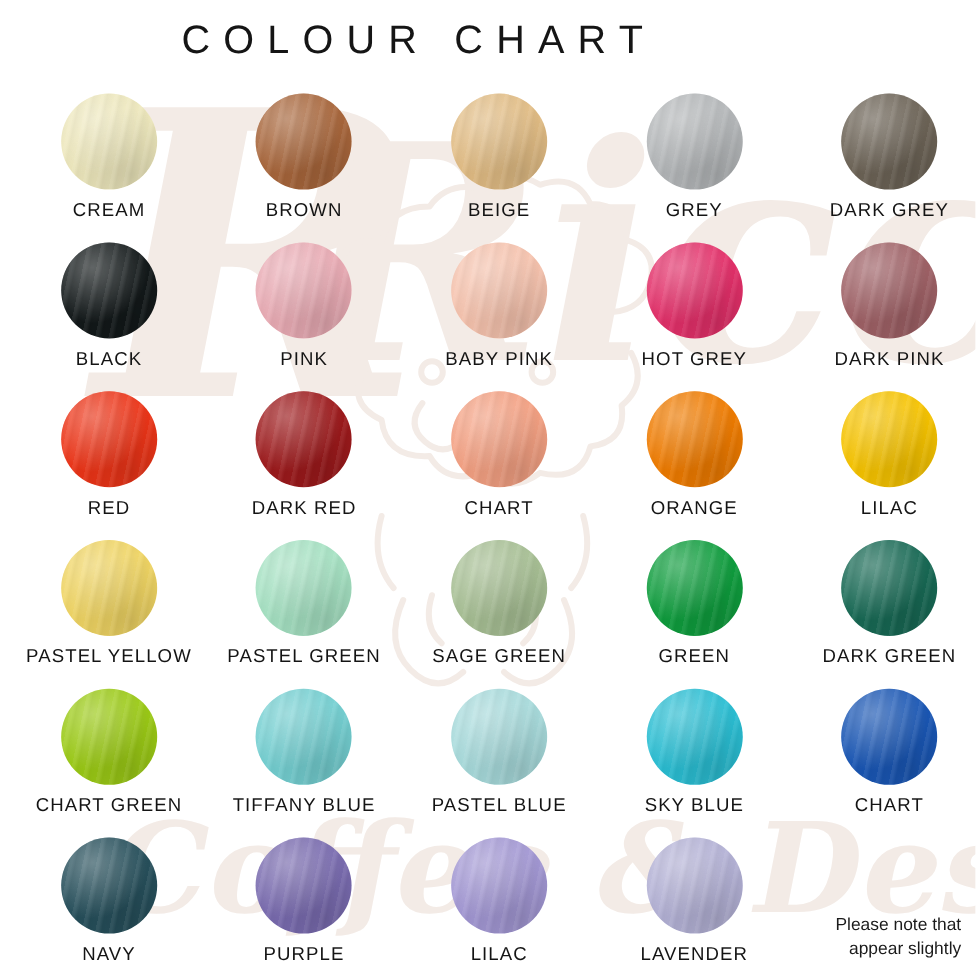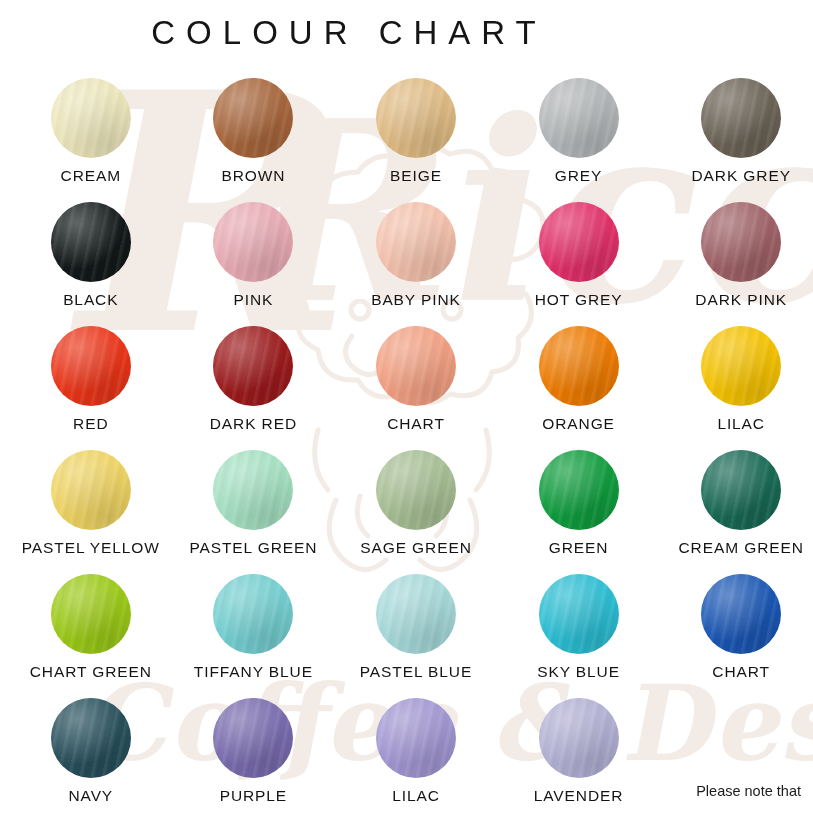--- a/index.html
+++ b/index.html
@@ -260,21 +260,21 @@
       <div class="swatch-cell">
         <div class="swatch-dot" style="background-color: rgb(168, 192, 149);"></div>
         <div class="swatch-label">SAGE GREEN</div>
       </div>
       <div class="swatch-cell">
         <div class="swatch-dot" style="background-color: rgb(15, 158, 62);"></div>
         <div class="swatch-label">GREEN</div>
       </div>
       <div class="swatch-cell">
         <div class="swatch-dot" style="background-color: rgb(24, 106, 85);"></div>
-        <div class="swatch-label">CREAM GREEN</div>
+        <div class="swatch-label">DARK GREEN</div>
       </div>
     </div>
 
     <div class="swatch-row">
       <div class="swatch-cell">
         <div class="swatch-dot" style="background-color: rgb(156, 203, 22);"></div>
         <div class="swatch-label">CHART GREEN</div>
       </div>
       <div class="swatch-cell">
         <div class="swatch-dot" style="background-color: rgb(117, 208, 210);"></div>
@@ -311,15 +311,16 @@
         <div class="swatch-dot" style="background-color: rgb(180, 178, 214);"></div>
         <div class="swatch-label">LAVENDER</div>
       </div>
       <div class="swatch-cell"></div>
     </div>
 
   </div>
 
   <div id="disclaimer-note">
     <span class="note-line">Please note that</span>
+    <span class="note-line">appear slightly</span>
   </div>
 
 </div>
 
 </body></html>

